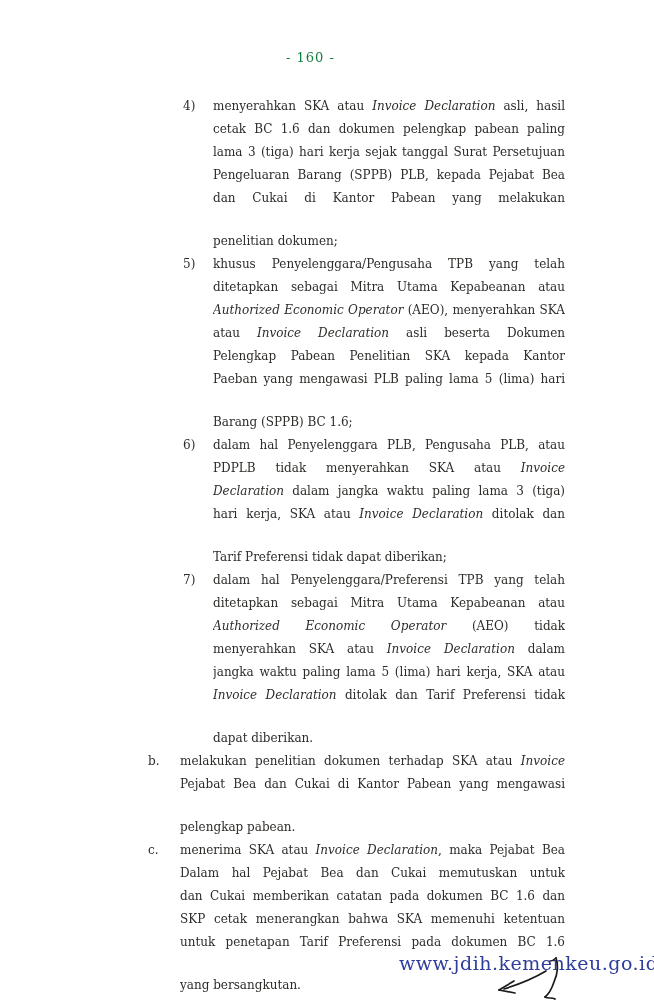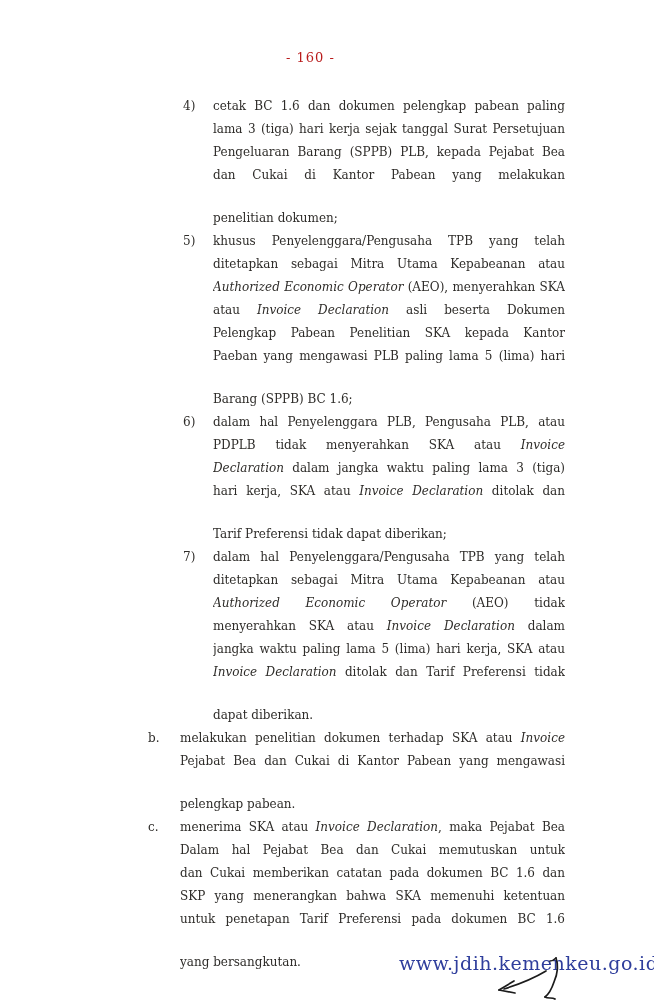--- a/index.html
+++ b/index.html
@@ -8,21 +8,21 @@
     background:#ffffff;
     position:relative;
     font-family:"DejaVu Serif", serif;
     overflow:hidden;
   }
   .page-number{
     position:absolute;
     left:286px;top:50px;
     font-size:13px;
     letter-spacing:1px;
-    color:#b91c1c;
+    color:#15803d;
   }
   .content{
     position:absolute;
     left:148px;top:95px;
     width:417px;
     font-size:12px;
     color:#2e2c29;
   }
   .item{display:flex;}
   .item.numbered{padding-left:35px;}
@@ -52,20 +52,21 @@
 </style>
 </head>
 <body>
 
 <div class="page-number">- 160 -</div>
 
 <div class="content" id="content">
     <div class="item numbered">
       <div class="item-label">4)</div>
       <div class="item-body">
+        <div class="jline">menyerahkan SKA atau <i>Invoice Declaration</i> asli, hasil</div>
         <div class="jline">cetak BC 1.6 dan dokumen pelengkap pabean paling</div>
         <div class="jline">lama 3 (tiga) hari kerja sejak tanggal Surat Persetujuan</div>
         <div class="jline">Pengeluaran Barang (SPPB) PLB, kepada Pejabat Bea</div>
         <div class="jline">dan Cukai di Kantor Pabean yang melakukan</div>
         <div class="jline final">penelitian dokumen;</div>
       </div>
     </div>
     <div class="item numbered">
       <div class="item-label">5)</div>
       <div class="item-body">
@@ -84,21 +85,21 @@
         <div class="jline">dalam hal Penyelenggara PLB, Pengusaha PLB, atau</div>
         <div class="jline">PDPLB tidak menyerahkan SKA atau <i>Invoice</i></div>
         <div class="jline"><i>Declaration</i> dalam jangka waktu paling lama 3 (tiga)</div>
         <div class="jline">hari kerja, SKA atau <i>Invoice Declaration</i> ditolak dan</div>
         <div class="jline final">Tarif Preferensi tidak dapat diberikan;</div>
       </div>
     </div>
     <div class="item numbered">
       <div class="item-label">7)</div>
       <div class="item-body">
-        <div class="jline">dalam hal Penyelenggara/Pengusaha TPB yang telah</div>
+        <div class="jline">dalam hal Penyelenggara/Preferensi TPB yang telah</div>
         <div class="jline">ditetapkan sebagai Mitra Utama Kepabeanan atau</div>
         <div class="jline"><i>Authorized Economic Operator</i> (AEO) tidak</div>
         <div class="jline">menyerahkan SKA atau <i>Invoice Declaration</i> dalam</div>
         <div class="jline">jangka waktu paling lama 5 (lima) hari kerja, SKA atau</div>
         <div class="jline"><i>Invoice Declaration</i> ditolak dan Tarif Preferensi tidak</div>
         <div class="jline final">dapat diberikan.</div>
       </div>
     </div>
     <div class="item lettered">
       <div class="item-label">b.</div>
@@ -107,21 +108,21 @@
         <div class="jline">Pejabat Bea dan Cukai di Kantor Pabean yang mengawasi</div>
         <div class="jline final">pelengkap pabean.</div>
       </div>
     </div>
     <div class="item lettered">
       <div class="item-label">c.</div>
       <div class="item-body">
         <div class="jline">menerima SKA atau <i>Invoice Declaration</i>, maka Pejabat Bea</div>
         <div class="jline">Dalam hal Pejabat Bea dan Cukai memutuskan untuk</div>
         <div class="jline">dan Cukai memberikan catatan pada dokumen BC 1.6 dan</div>
-        <div class="jline">SKP yang menerangkan bahwa SKA memenuhi ketentuan</div>
+        <div class="jline">SKP cetak menerangkan bahwa SKA memenuhi ketentuan</div>
         <div class="jline">untuk penetapan Tarif Preferensi pada dokumen BC 1.6</div>
         <div class="jline final">yang bersangkutan.</div>
       </div>
     </div>
   </div>
 
 <div class="watermark">www.jdih.kemenkeu.go.id</div>
 
 <svg class="signature" viewBox="0 0 132 52">
   <g fill="none" stroke="#1c1c1c" stroke-width="1.7" stroke-linecap="round" stroke-linejoin="round">

